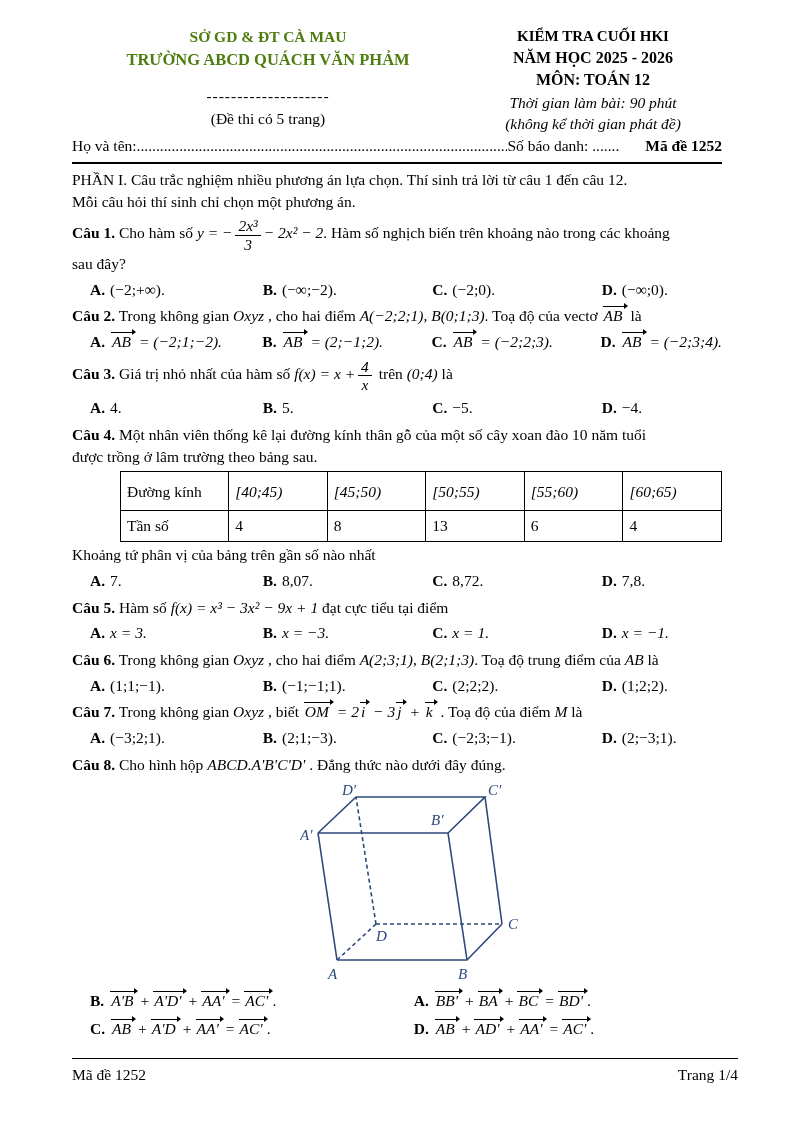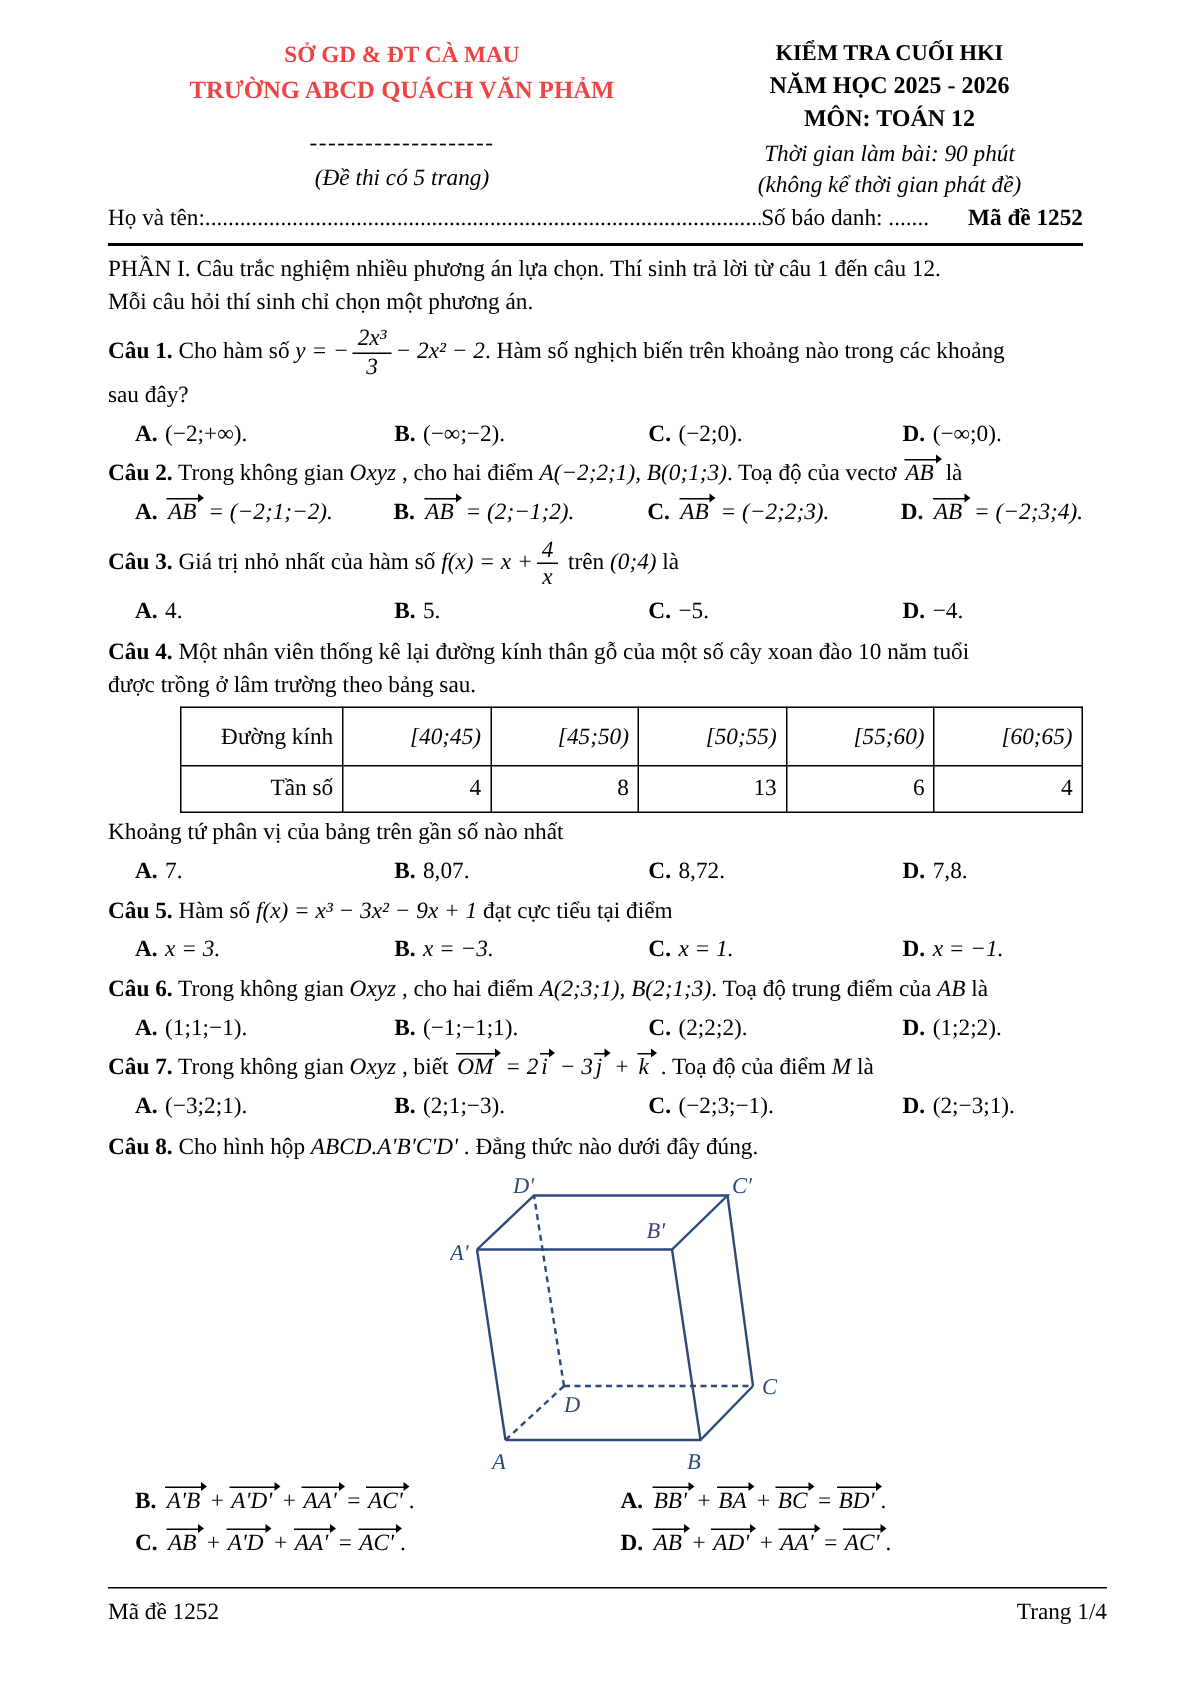--- a/index.html
+++ b/index.html
@@ -3,30 +3,30 @@
 <meta charset="utf-8">
 <style>
   html,body{margin:0;padding:0;}
   body{
     width:794px;height:1122px;background:#ffffff;position:relative;
     font-family:"Liberation Serif","DejaVu Serif",serif;
     font-size:15.5px;color:#000;line-height:1.4;
     -webkit-font-smoothing:antialiased;
   }
   .content{padding:26px 72px 0 72px;box-sizing:border-box;}
-  .red{color:#ef4444;}
+  .red{color:#4d7c0f;}
   .b{font-weight:normal;}
   
   .hdr{display:flex;}
   .hdr-left{width:392px;text-align:center;}
   .hdr-right{flex:1;text-align:center;}
   .hdr-line1{font-weight:bold;font-size:15.5px;}
   .hdr-line2{font-weight:bold;font-size:16.5px;}
   .hdr-dashes{margin-top:14px;letter-spacing:1px;}
-  .hdr-note{font-style:italic;margin-top:2px;}
+  .hdr-note{margin-top:2px;}
   .hr1{font-weight:bold;font-size:15px;}
   .hr2,.hr3{font-weight:bold;font-size:16px;}
   .hr4,.hr5{font-style:italic;font-size:15.5px;}
   .name-row{display:flex;align-items:baseline;margin-top:0;
     border-bottom:2.5px solid #000;padding-bottom:5px;}
   .name-dots{flex:1;overflow:hidden;white-space:nowrap;}
   .code{font-weight:bold;margin-left:26px;}
   
   .part{margin-top:5px;}
   
@@ -45,21 +45,21 @@
   .frac .fd{display:block;}
   
   .vec{font-style:italic;display:inline-block;position:relative;
     border-top:1px solid #000;padding:0 3px 0 1px;line-height:1.15;margin:0 1px;}
   .vec::after{content:'';position:absolute;right:-2px;top:-4px;width:0;height:0;
     border-style:solid;border-width:3px 0 3px 4px;
     border-color:transparent transparent transparent #000;}
   .sep{margin:0 3px;}
   
   table.freq{border-collapse:collapse;margin:4px 0 2px 48px;}
-  table.freq td{border:1px solid #000;text-align:right;padding:4px 6px;}
+  table.freq td{border:1px solid #000;text-align:left;padding:4px 6px;}
   table.freq tr:first-child td{height:34px;padding:2px 6px;}
   td.c0{width:112px;}
   td.ci{width:98px;}
   
   .fig{margin:8px 0 2px 228px;width:240px;height:205px;}
   .fig text{font-style:italic;font-size:15px;fill:#2b4a7a;}
   
   .footer{position:absolute;left:72px;right:56px;top:1058px;
     border-top:1.5px solid #000;padding-top:5px;display:flex;}
   .footer .fr{margin-left:auto;}

